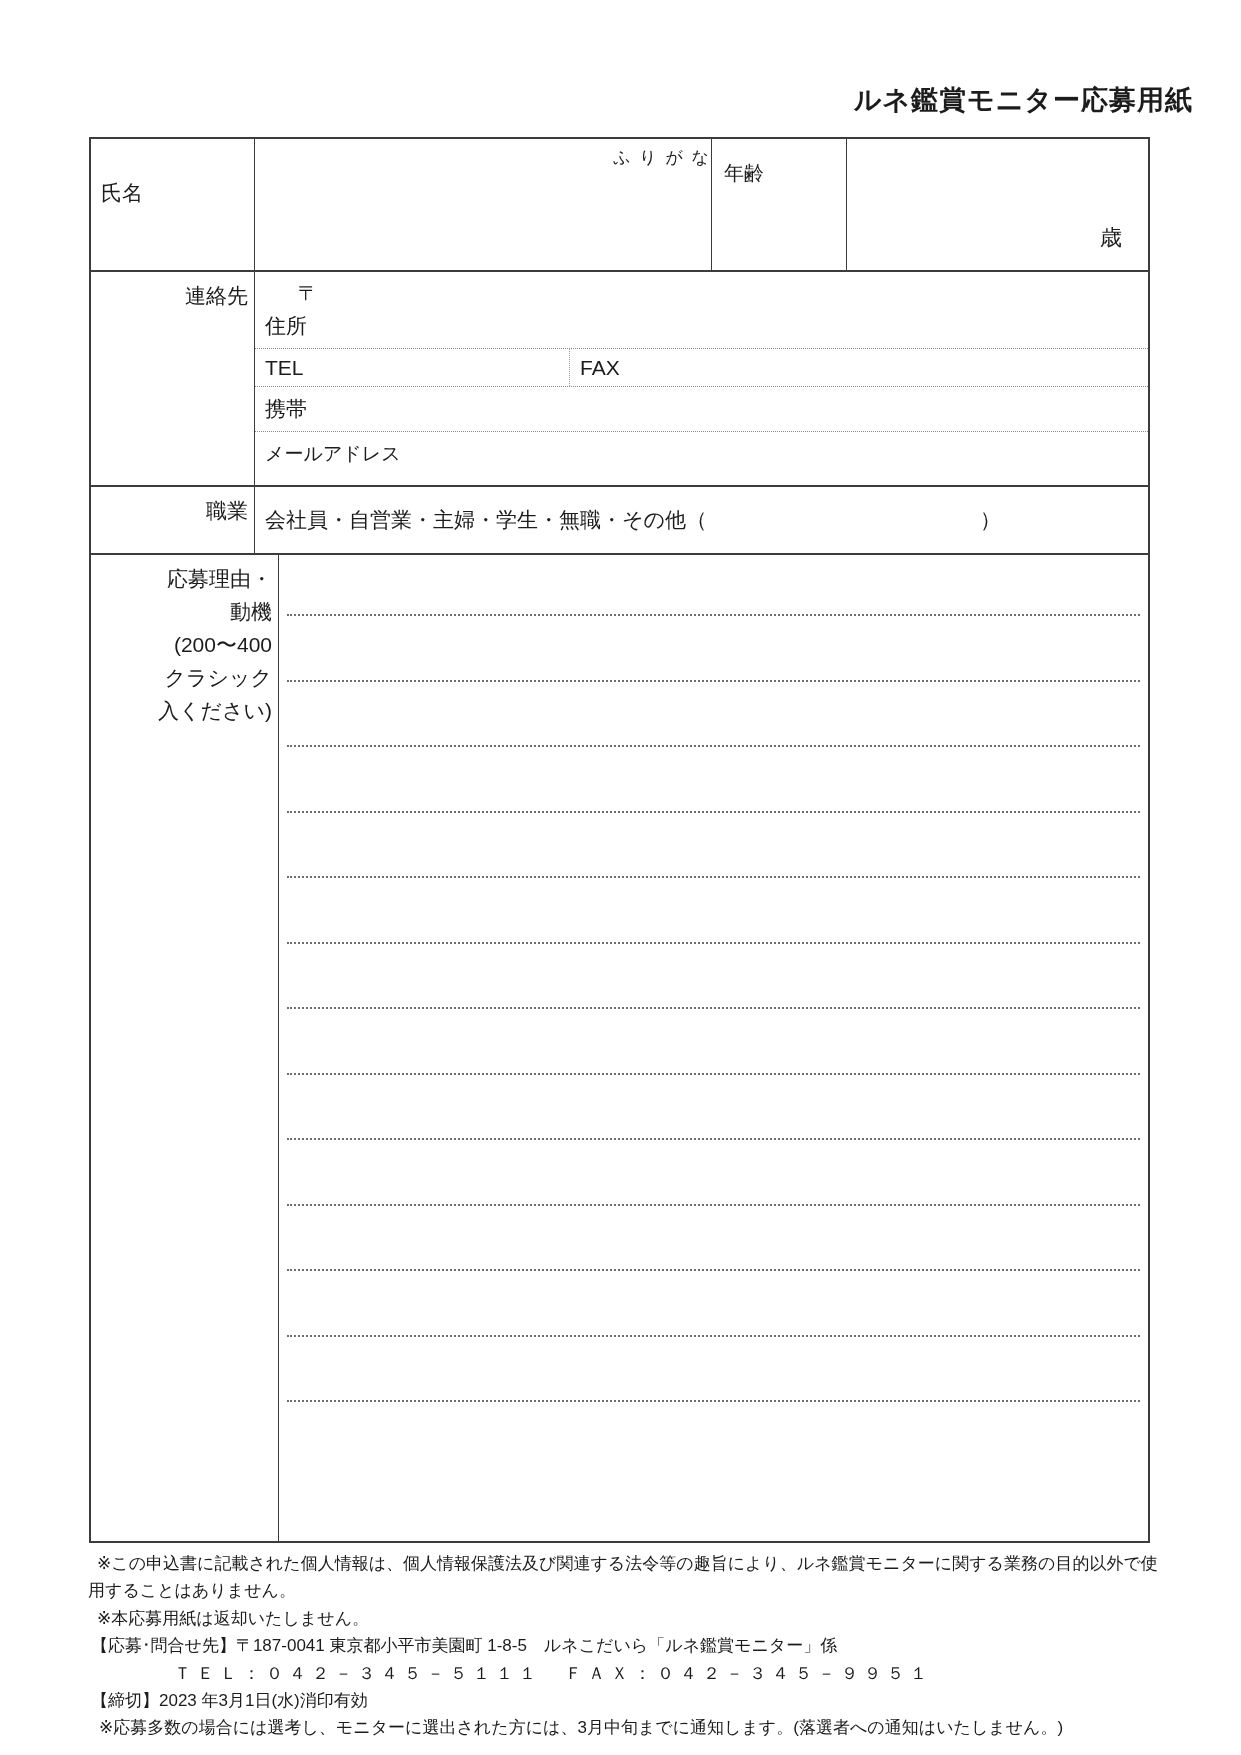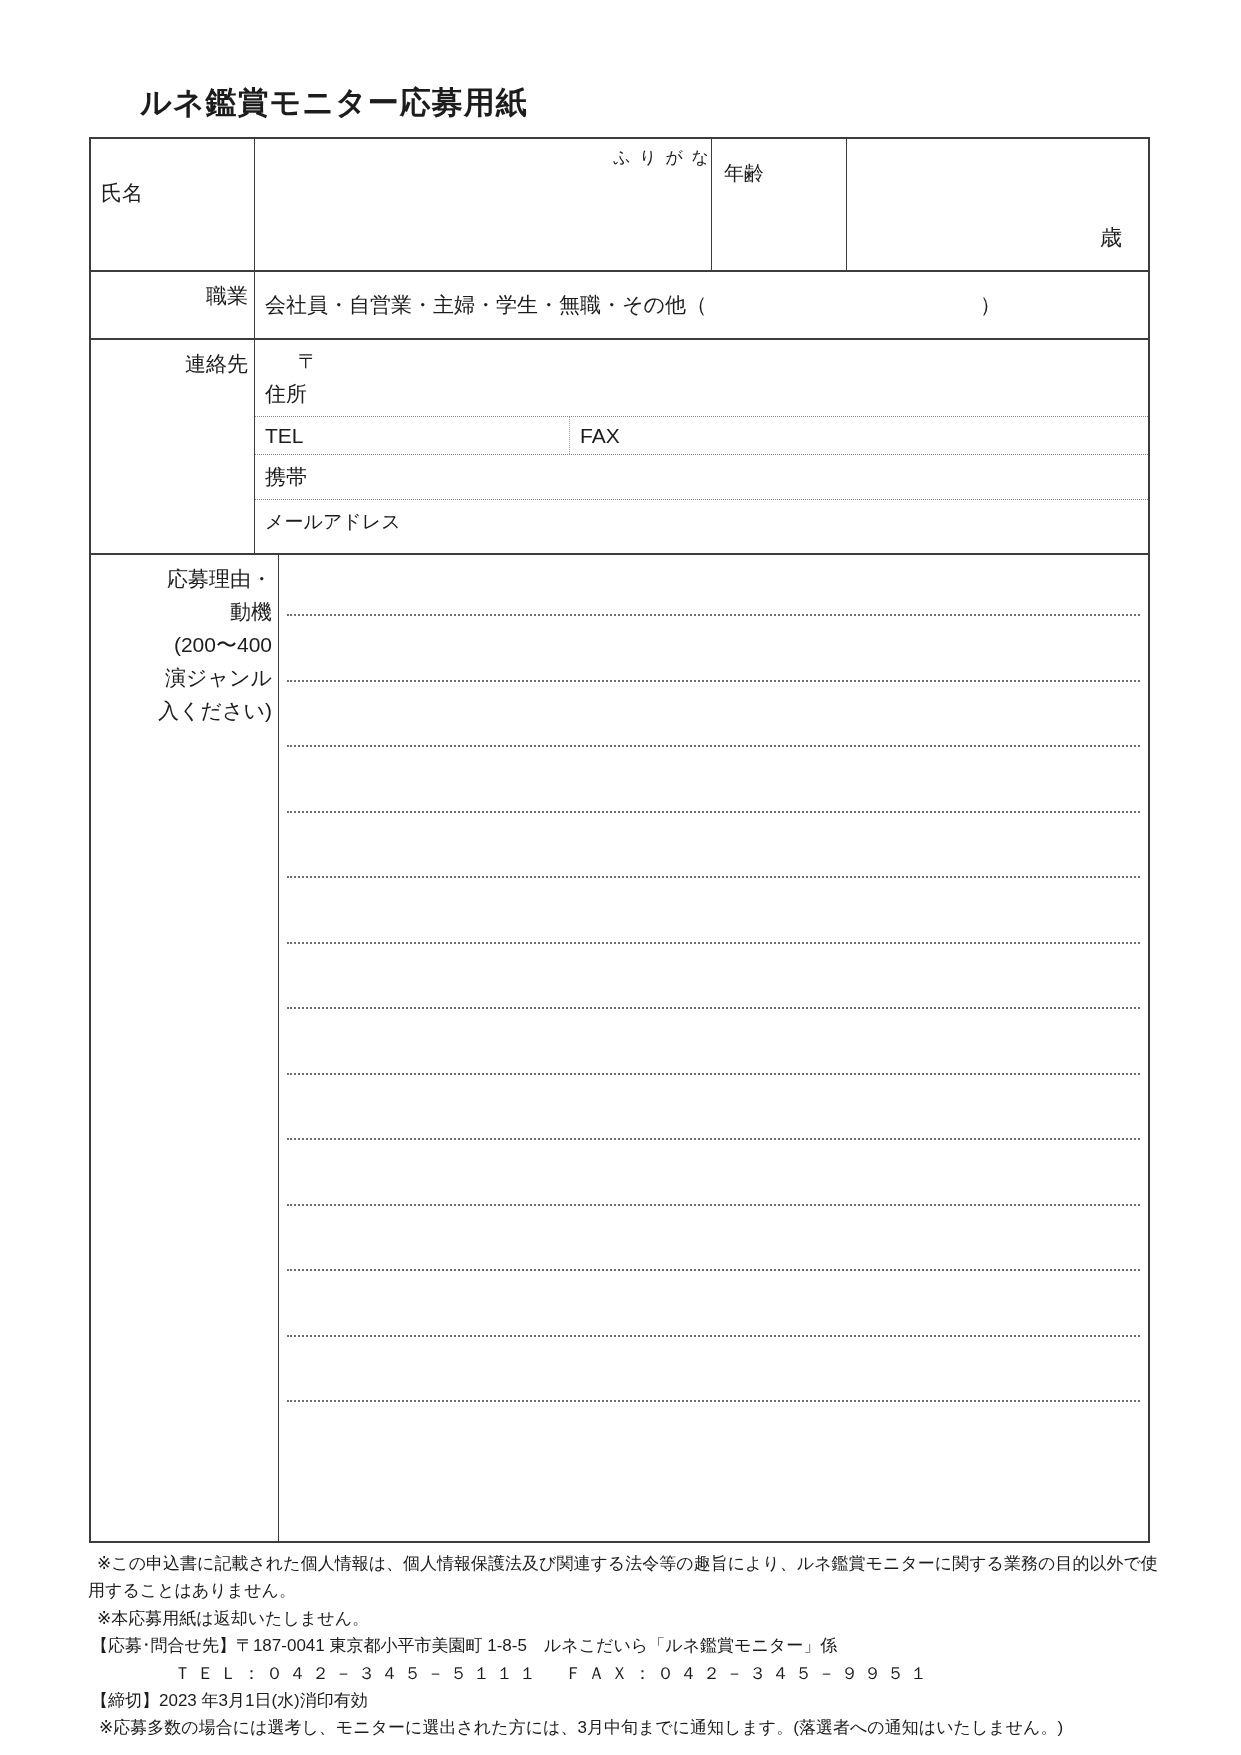--- a/index.html
+++ b/index.html
@@ -9,22 +9,22 @@
     background:#ffffff;
     font-family:"Liberation Sans","DejaVu Sans",sans-serif;
     color:#1c1c1c;
     margin:0 auto;
     overflow:hidden;
   }
   .pre{white-space:pre;}
 
   
   .doc-title{
-    position:absolute;top:82px;left:140px;width:1061px;
-    text-align:left;font-size:31px;font-weight:bold;letter-spacing:1px;
+    position:absolute;top:82px;left:132px;width:1061px;
+    text-align:right;font-size:27px;font-weight:bold;letter-spacing:1px;
   }
 
   
   .form-table{
     position:absolute;left:89px;top:137px;width:1061px;height:1406px;
     border:2px solid #3c3c3c;box-sizing:border-box;
     display:flex;flex-direction:column;
   }
   .row{display:flex;box-sizing:border-box;border-bottom:2px solid #3c3c3c;}
   .r1{height:133px;}
@@ -112,30 +112,20 @@
       <div class="label-cell">氏名</div>
       <div class="name-cell">
         <div class="furigana pre">ふ り が な</div>
       </div>
       <div class="age-label-cell">年齢</div>
       <div class="age-value-cell">
         <span>歳</span>
       </div>
     </div>
 
-    <div class="row r3">
-      <div class="label-cell">職業</div>
-      <div class="content-cell">
-        <div class="occupation-line">
-          <span>会社員・自営業・主婦・学生・無職・その他（</span>
-          <span class="occ-close">）</span>
-        </div>
-      </div>
-    </div>
-
     <div class="row r2">
       <div class="label-cell">連絡先</div>
       <div class="contact-col">
         <div class="sub-address">
           <span class="postal-mark">〒</span>
           <span class="address-label">住所</span>
         </div>
         <div class="sub-telfax">
           <div class="tel-cell">
             <span>TEL</span>
@@ -146,27 +136,37 @@
         </div>
         <div class="sub-mobile">
           <span>携帯</span>
         </div>
         <div class="sub-email">
           <span>メールアドレス</span>
         </div>
       </div>
     </div>
 
+    <div class="row r3">
+      <div class="label-cell">職業</div>
+      <div class="content-cell">
+        <div class="occupation-line">
+          <span>会社員・自営業・主婦・学生・無職・その他（</span>
+          <span class="occ-close">）</span>
+        </div>
+      </div>
+    </div>
+
 
     <div class="row r5">
       <div class="label-cell motivation-label">
           <div class="pre">応募理由・</div>
           <div class="pre">動機</div>
           <div class="pre">　(200〜400</div>
-          <div class="pre">演ジャンル</div>
+          <div class="pre">クラシック</div>
           <div class="pre">入ください)</div>
         </div>
       <div class="content-cell">
           <div class="wline" style="top: 59px;"></div>
           <div class="wline" style="top: 124.5px;"></div>
           <div class="wline" style="top: 190px;"></div>
           <div class="wline" style="top: 255.5px;"></div>
           <div class="wline" style="top: 321px;"></div>
           <div class="wline" style="top: 386.5px;"></div>
           <div class="wline" style="top: 452px;"></div>

